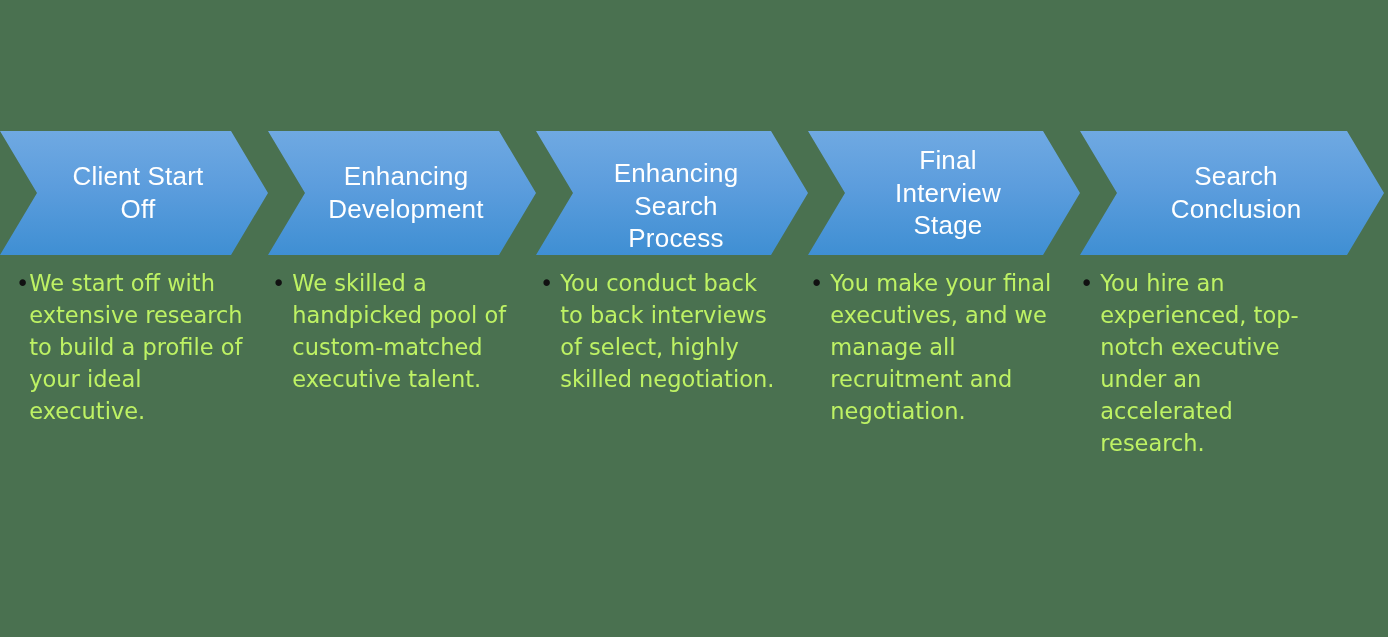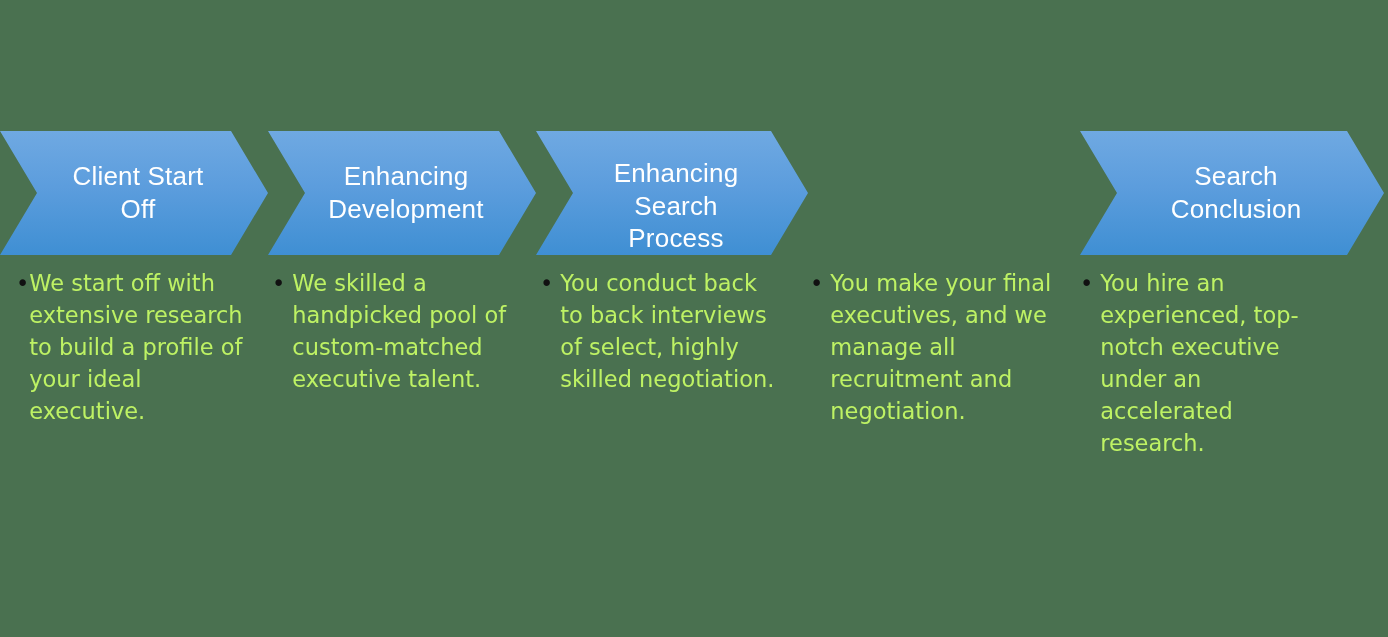--- a/index.html
+++ b/index.html
@@ -114,20 +114,25 @@
       <span class="chevron-label">Enhancing
 Development</span>
     </div>
 
     <div class="chevron" style="left:536px; width:272px;align-items:flex-end;">
       <span class="chevron-label">Enhancing
 Search
 Process</span>
     </div>
 
+    <div class="chevron" style="left:808px; width:272px;">
+      <span class="chevron-label">Final
+Interview
+Stage</span>
+    </div>
 
     <div class="chevron" style="left:1080px; width:304px;">
       <span class="chevron-label">Search
 Conclusion</span>
     </div>
 
   </div>
 
   <div id="bullets">
 

